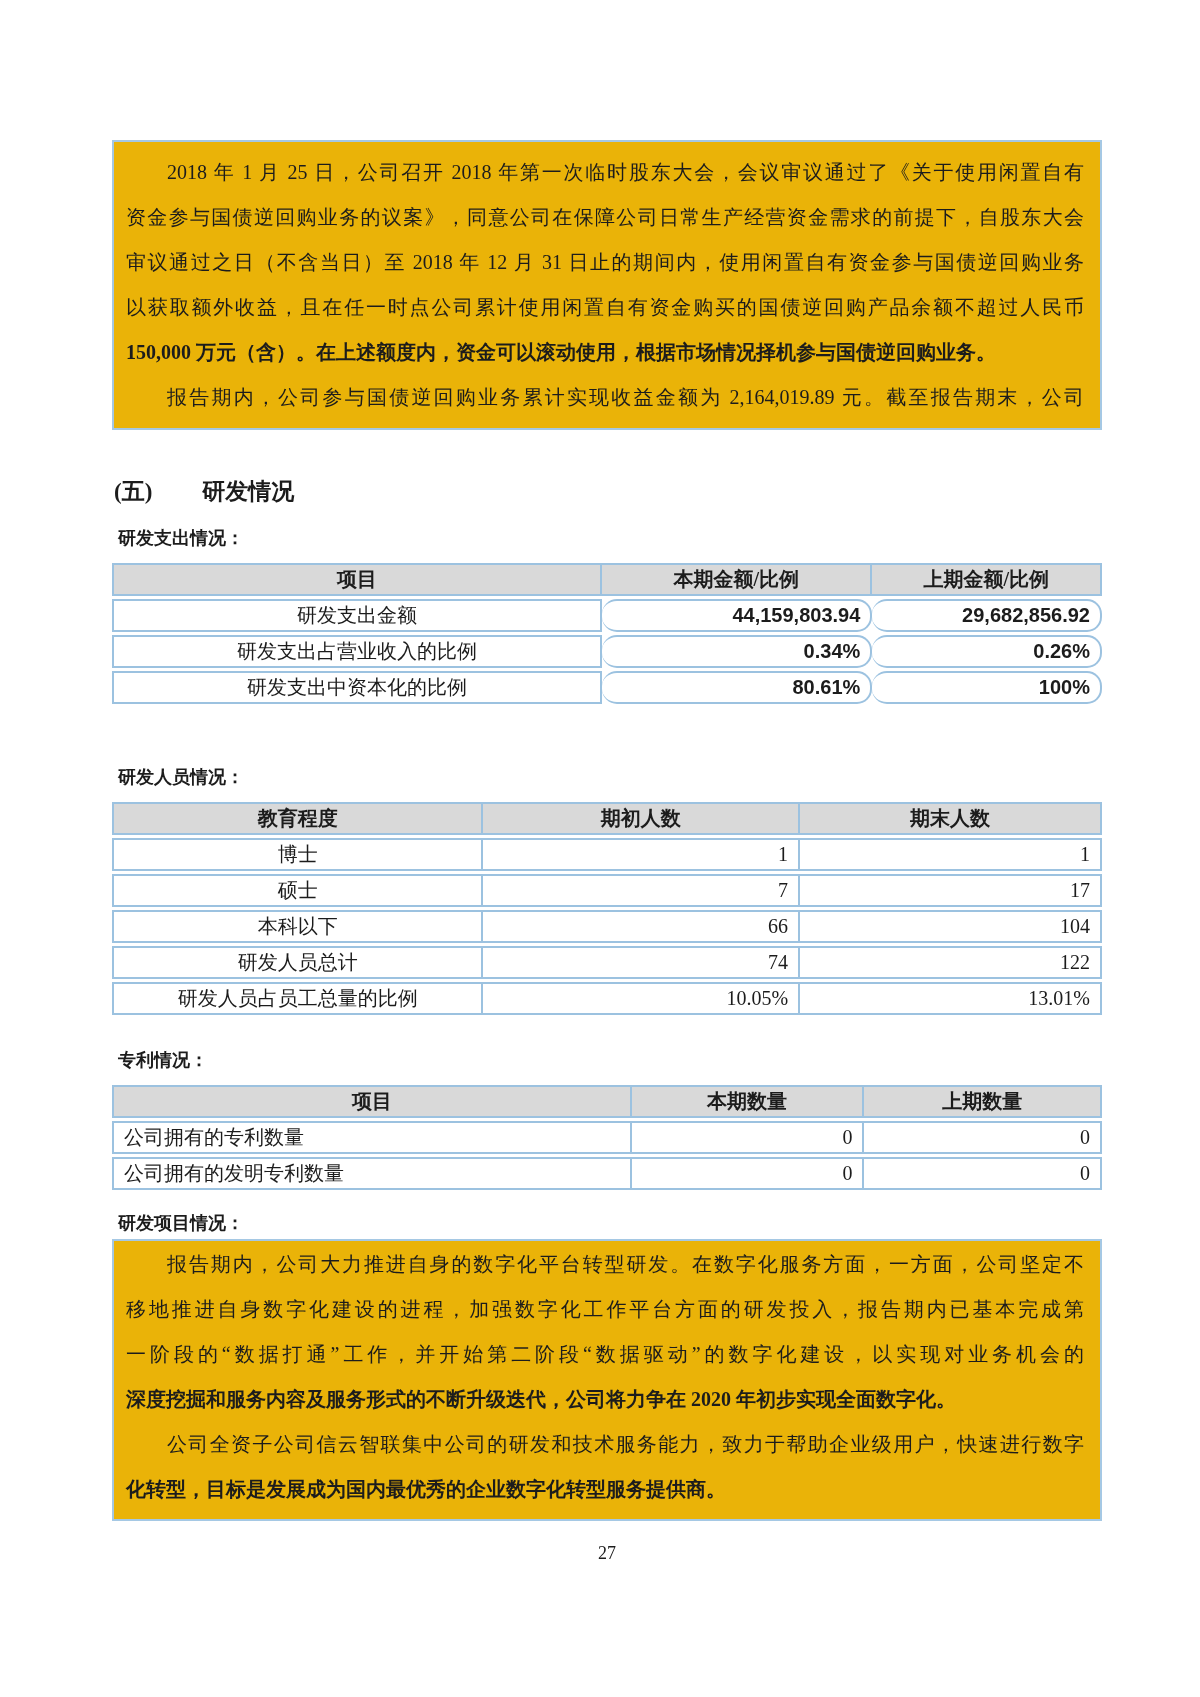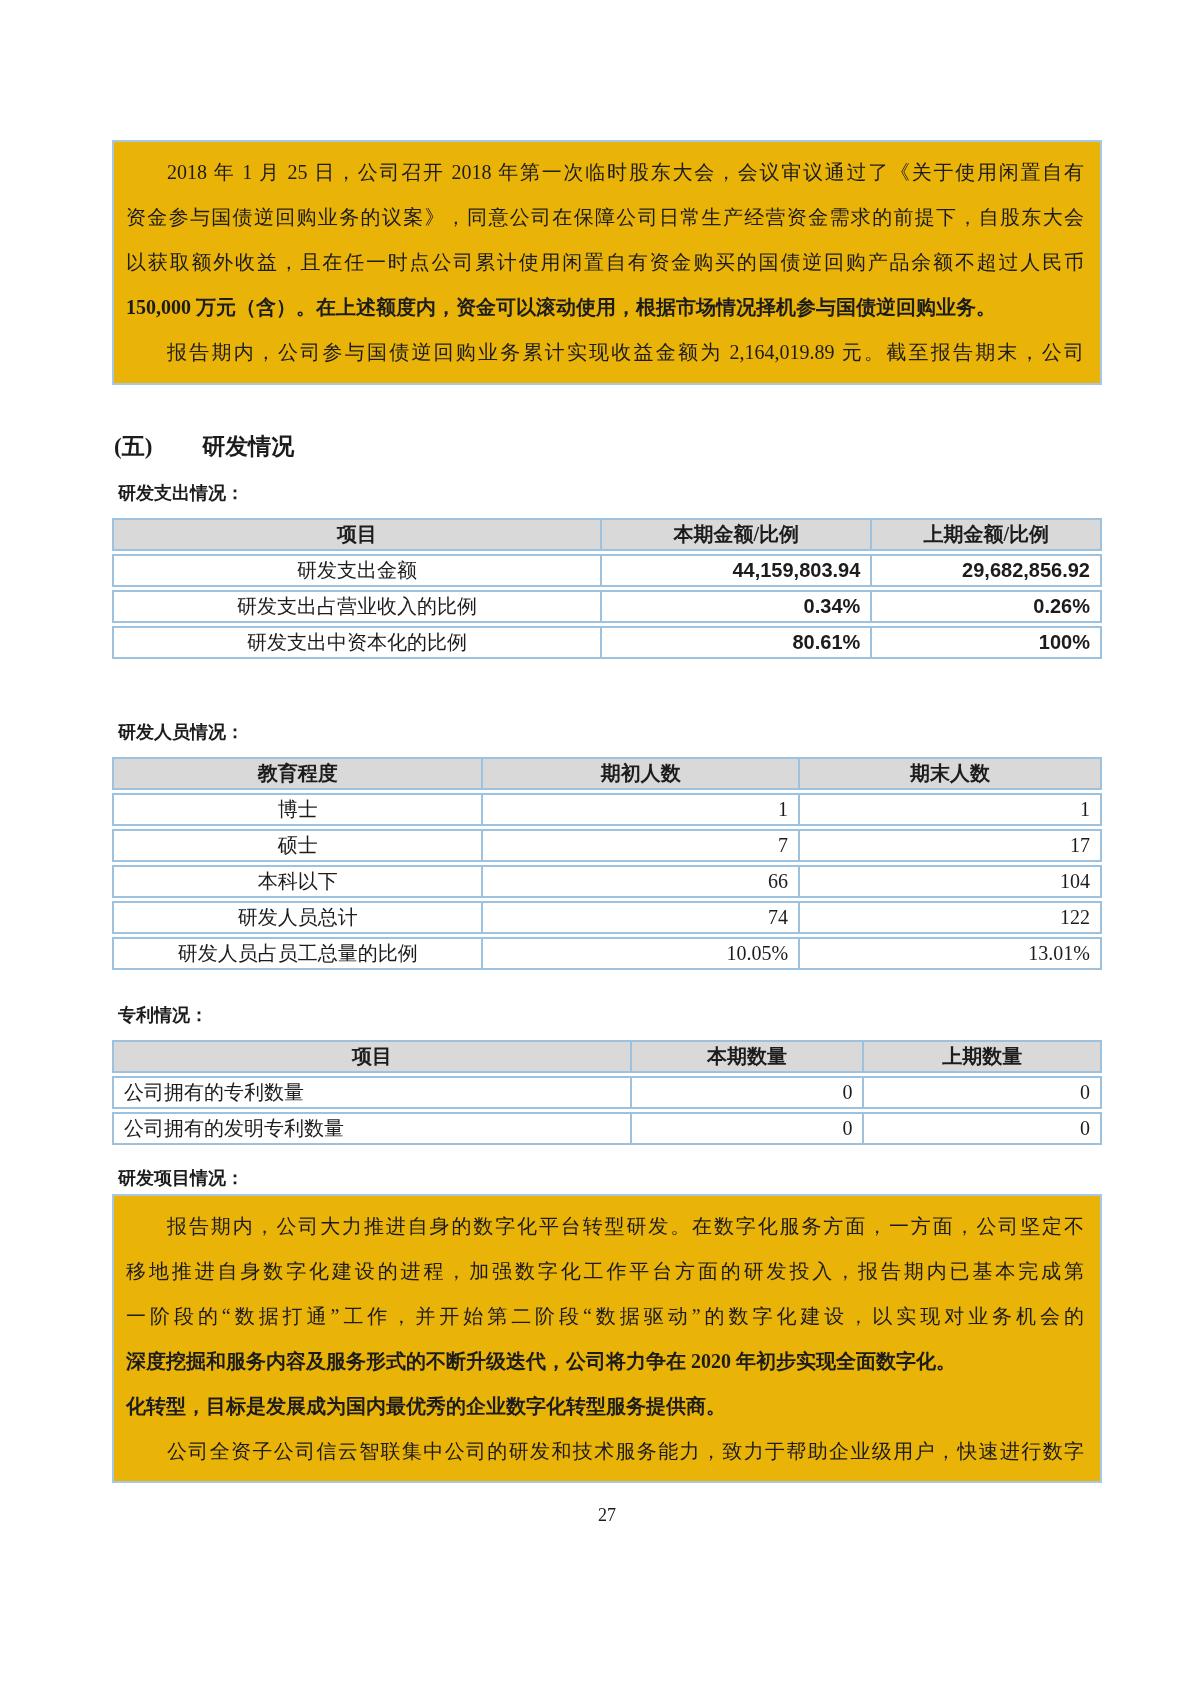--- a/index.html
+++ b/index.html
@@ -17,21 +17,21 @@
 
   
   .text-box {
     width: 990px;
     border: 2px solid var(--border-blue, #a5c8e4);
     background: #eab308;
     font-size: 20px;
     line-height: 45px;
   }
   .text-box.intro { margin-top: 140px; padding: 8px 16px 8px 12px; }
-  .text-box.projects { padding: 8px 16px 7px 12px; }
+  .text-box.projects { padding: 1px 16px 7px 12px; }
   .jline { text-align: justify; text-align-last: justify; white-space: nowrap; }
   .jline.last { text-align-last: left; font-weight: bold; }
   .jline.indent { text-indent: 41px; }
 
   
   h2.section {
     margin: 46px 0 0 2px;
     font-size: 23px; font-weight: bold;
     line-height: 32px;
     display: flex; align-items: baseline;
@@ -69,38 +69,39 @@
   table.rpt th {
     background: var(--header-bg, #d9d9d9);
     font-weight: bold; text-align: center; margin-left: 46px;
   }
   td.label { text-align: center; }
   td.label-left { text-align: left; padding-left: 12px; }
   td.num { text-align: right; padding-right: 10px; }
   td.num-sans {
     text-align: right; padding-right: 10px;
     font-family: "Liberation Sans", "DejaVu Sans", sans-serif;
-    font-weight: 700; font-size: 19px;
+    font-weight: 700; font-size: 19px; border-radius: 15px;
   }
 
   .pageno {
     margin-top: 20px;
     text-align: center;
     font-size: 18px; line-height: 24px;
     width: 990px;
   }
 </style>
 </head>
 <body style="--page-bg: #ffffff; --ink: #1c1c1c; --border-blue: #a5c8e4; --table-border: #9cc2e0; --header-bg: #d9d9d9;">
 
 <div class="content">
 
   <div class="text-box intro">
     <div class="jline indent">2018 年 1 月 25 日，公司召开 2018 年第一次临时股东大会，会议审议通过了《关于使用闲置自有</div>
     <div class="jline">资金参与国债逆回购业务的议案》，同意公司在保障公司日常生产经营资金需求的前提下，自股东大会</div>
+    <div class="jline">审议通过之日（不含当日）至 2018 年 12 月 31 日止的期间内，使用闲置自有资金参与国债逆回购业务</div>
     <div class="jline">以获取额外收益，且在任一时点公司累计使用闲置自有资金购买的国债逆回购产品余额不超过人民币</div>
     <div class="jline last">150,000 万元（含）。在上述额度内，资金可以滚动使用，根据市场情况择机参与国债逆回购业务。</div>
     <div class="jline indent">报告期内，公司参与国债逆回购业务累计实现收益金额为 2,164,019.89 元。截至报告期末，公司</div>
   </div>
 
   <h2 class="section">
     <span class="sec-num">(五)</span>
     <span class="sec-title">研发情况</span>
   </h2>
 
@@ -201,19 +202,19 @@
     </tr>
   </tbody>
     </table>
 
   <h3 class="sub h-project">研发项目情况：</h3>
   <div class="text-box projects">
     <div class="jline indent">报告期内，公司大力推进自身的数字化平台转型研发。在数字化服务方面，一方面，公司坚定不</div>
     <div class="jline">移地推进自身数字化建设的进程，加强数字化工作平台方面的研发投入，报告期内已基本完成第</div>
     <div class="jline">一阶段的“数据打通”工作，并开始第二阶段“数据驱动”的数字化建设，以实现对业务机会的</div>
     <div class="jline last">深度挖掘和服务内容及服务形式的不断升级迭代，公司将力争在 2020 年初步实现全面数字化。</div>
+    <div class="jline indent">公司全资子公司信云智联集中公司的研发和技术服务能力，致力于帮助企业级用户，快速进行数字</div>
     <div class="jline last">化转型，目标是发展成为国内最优秀的企业数字化转型服务提供商。</div>
-    <div class="jline indent">公司全资子公司信云智联集中公司的研发和技术服务能力，致力于帮助企业级用户，快速进行数字</div>
   </div>
 
   <div class="pageno">27</div>
 
 </div>
 
 </body></html>

